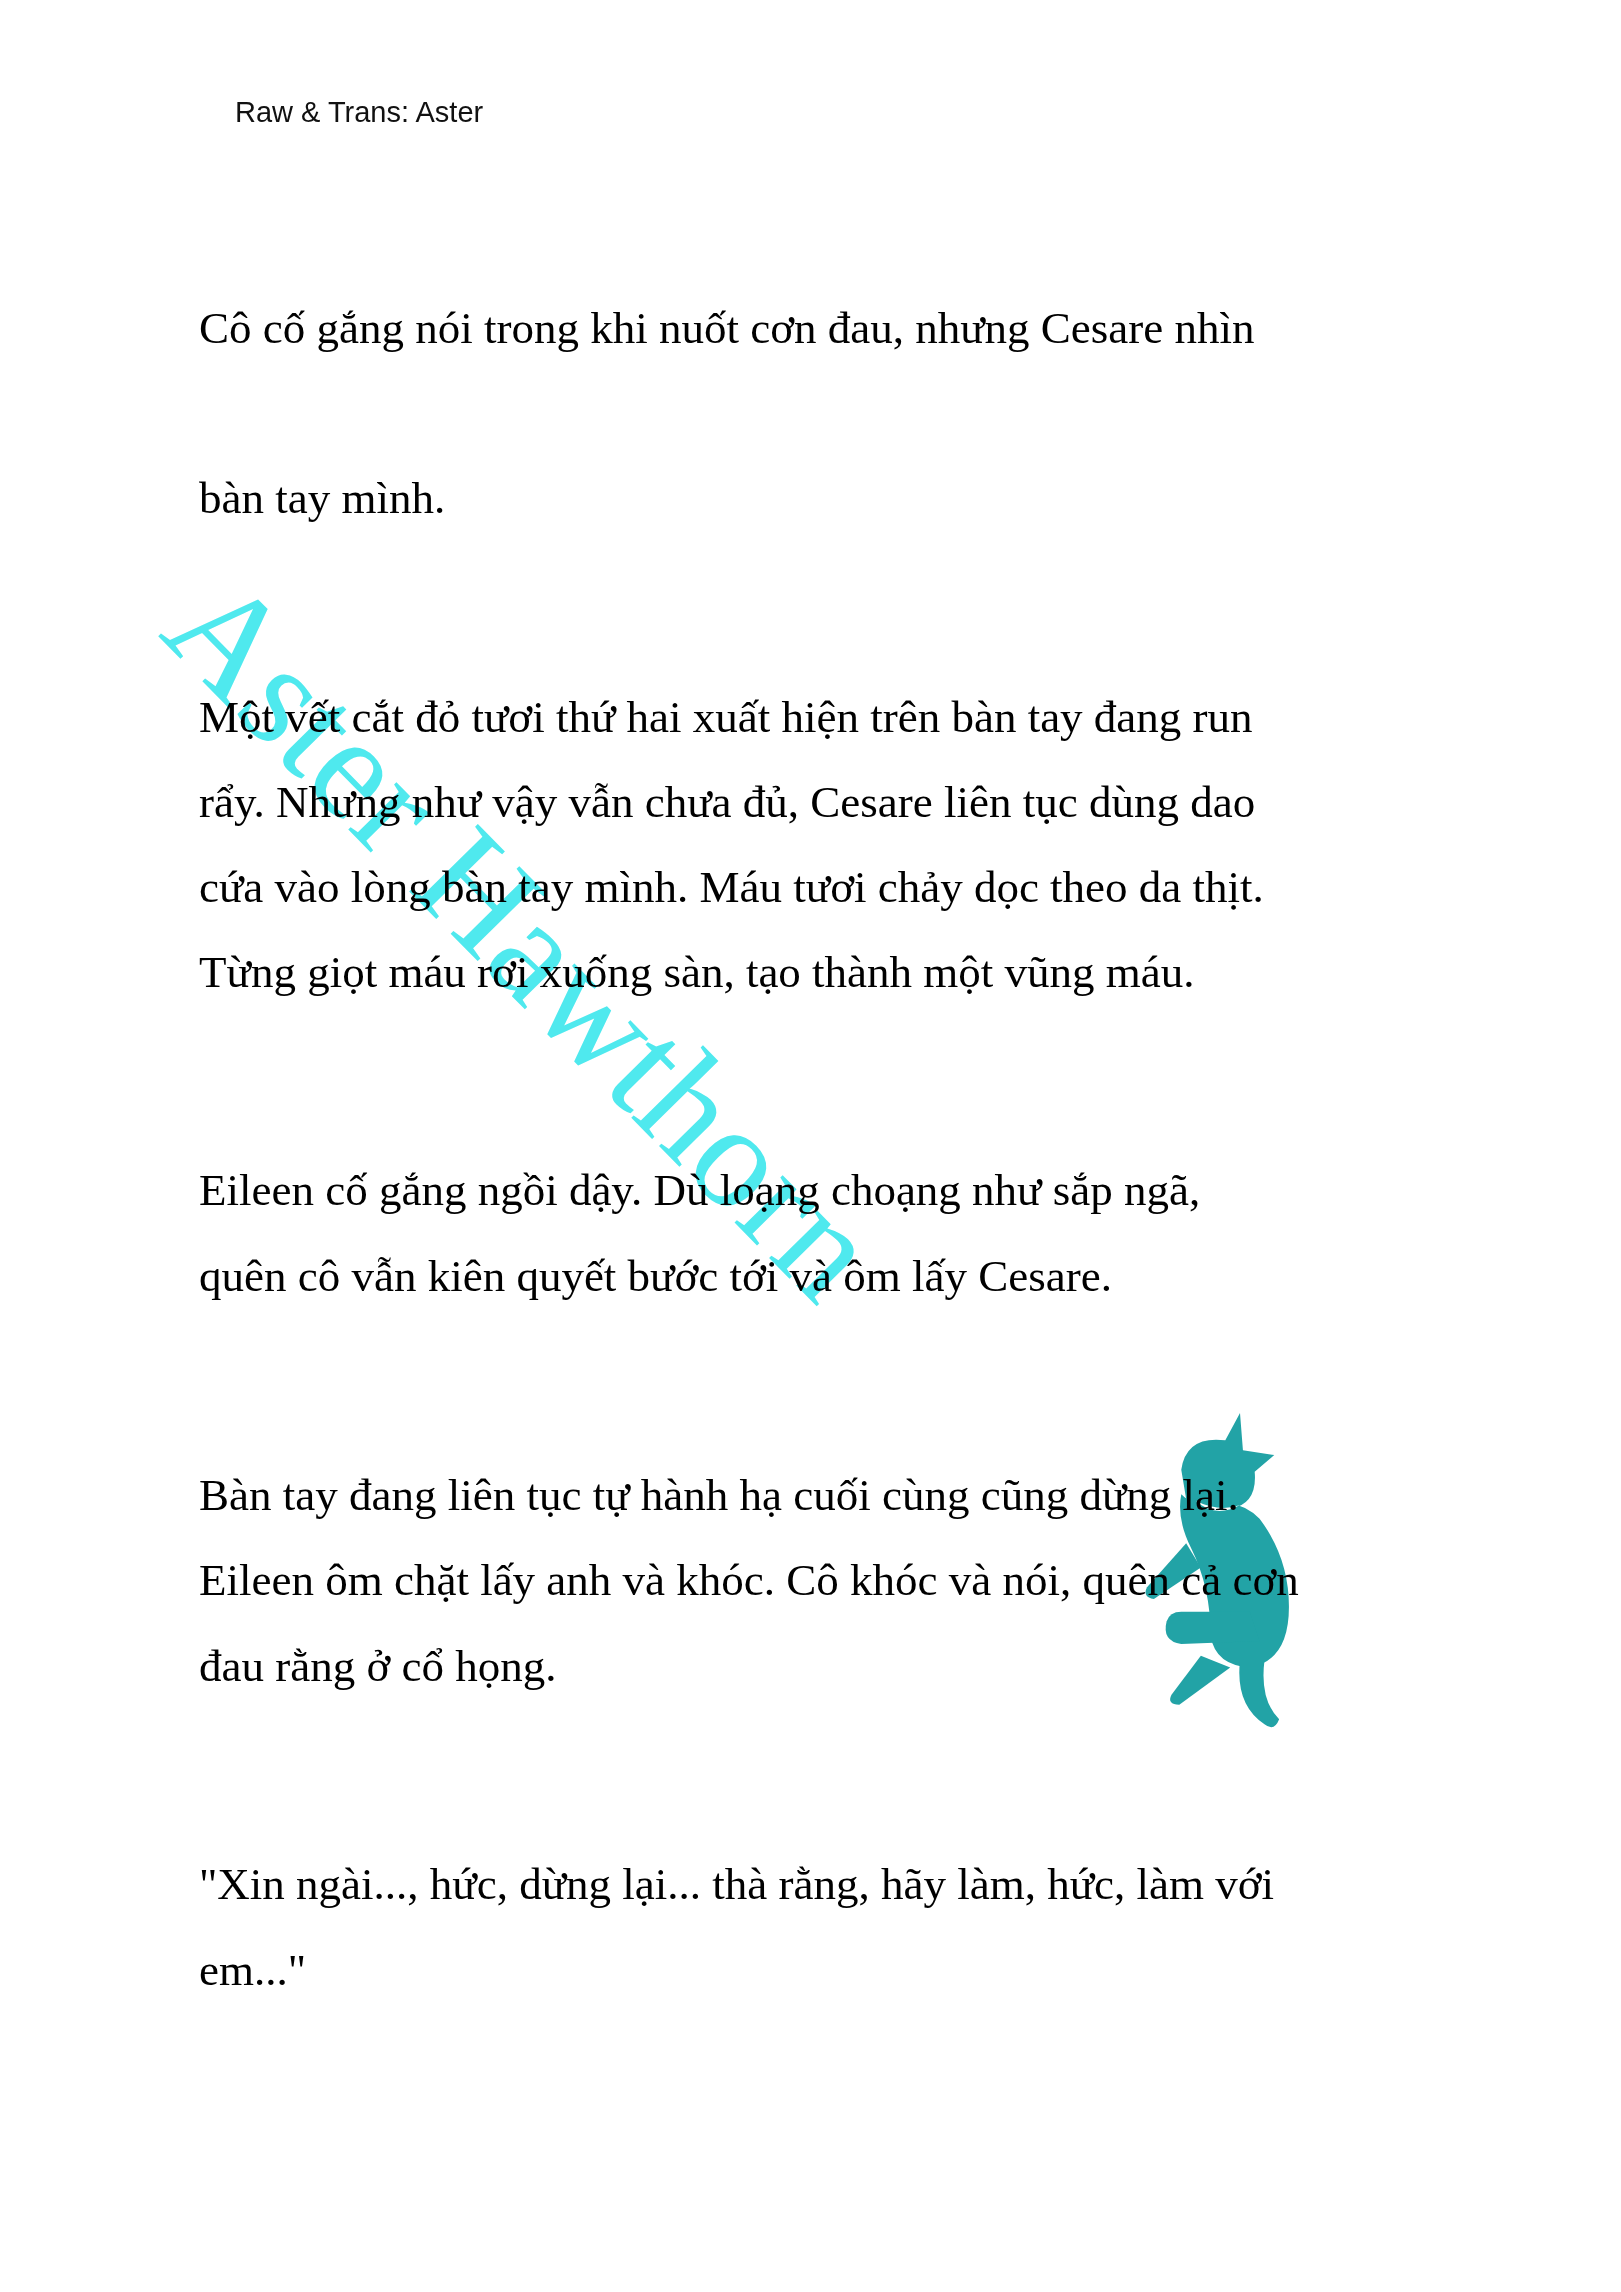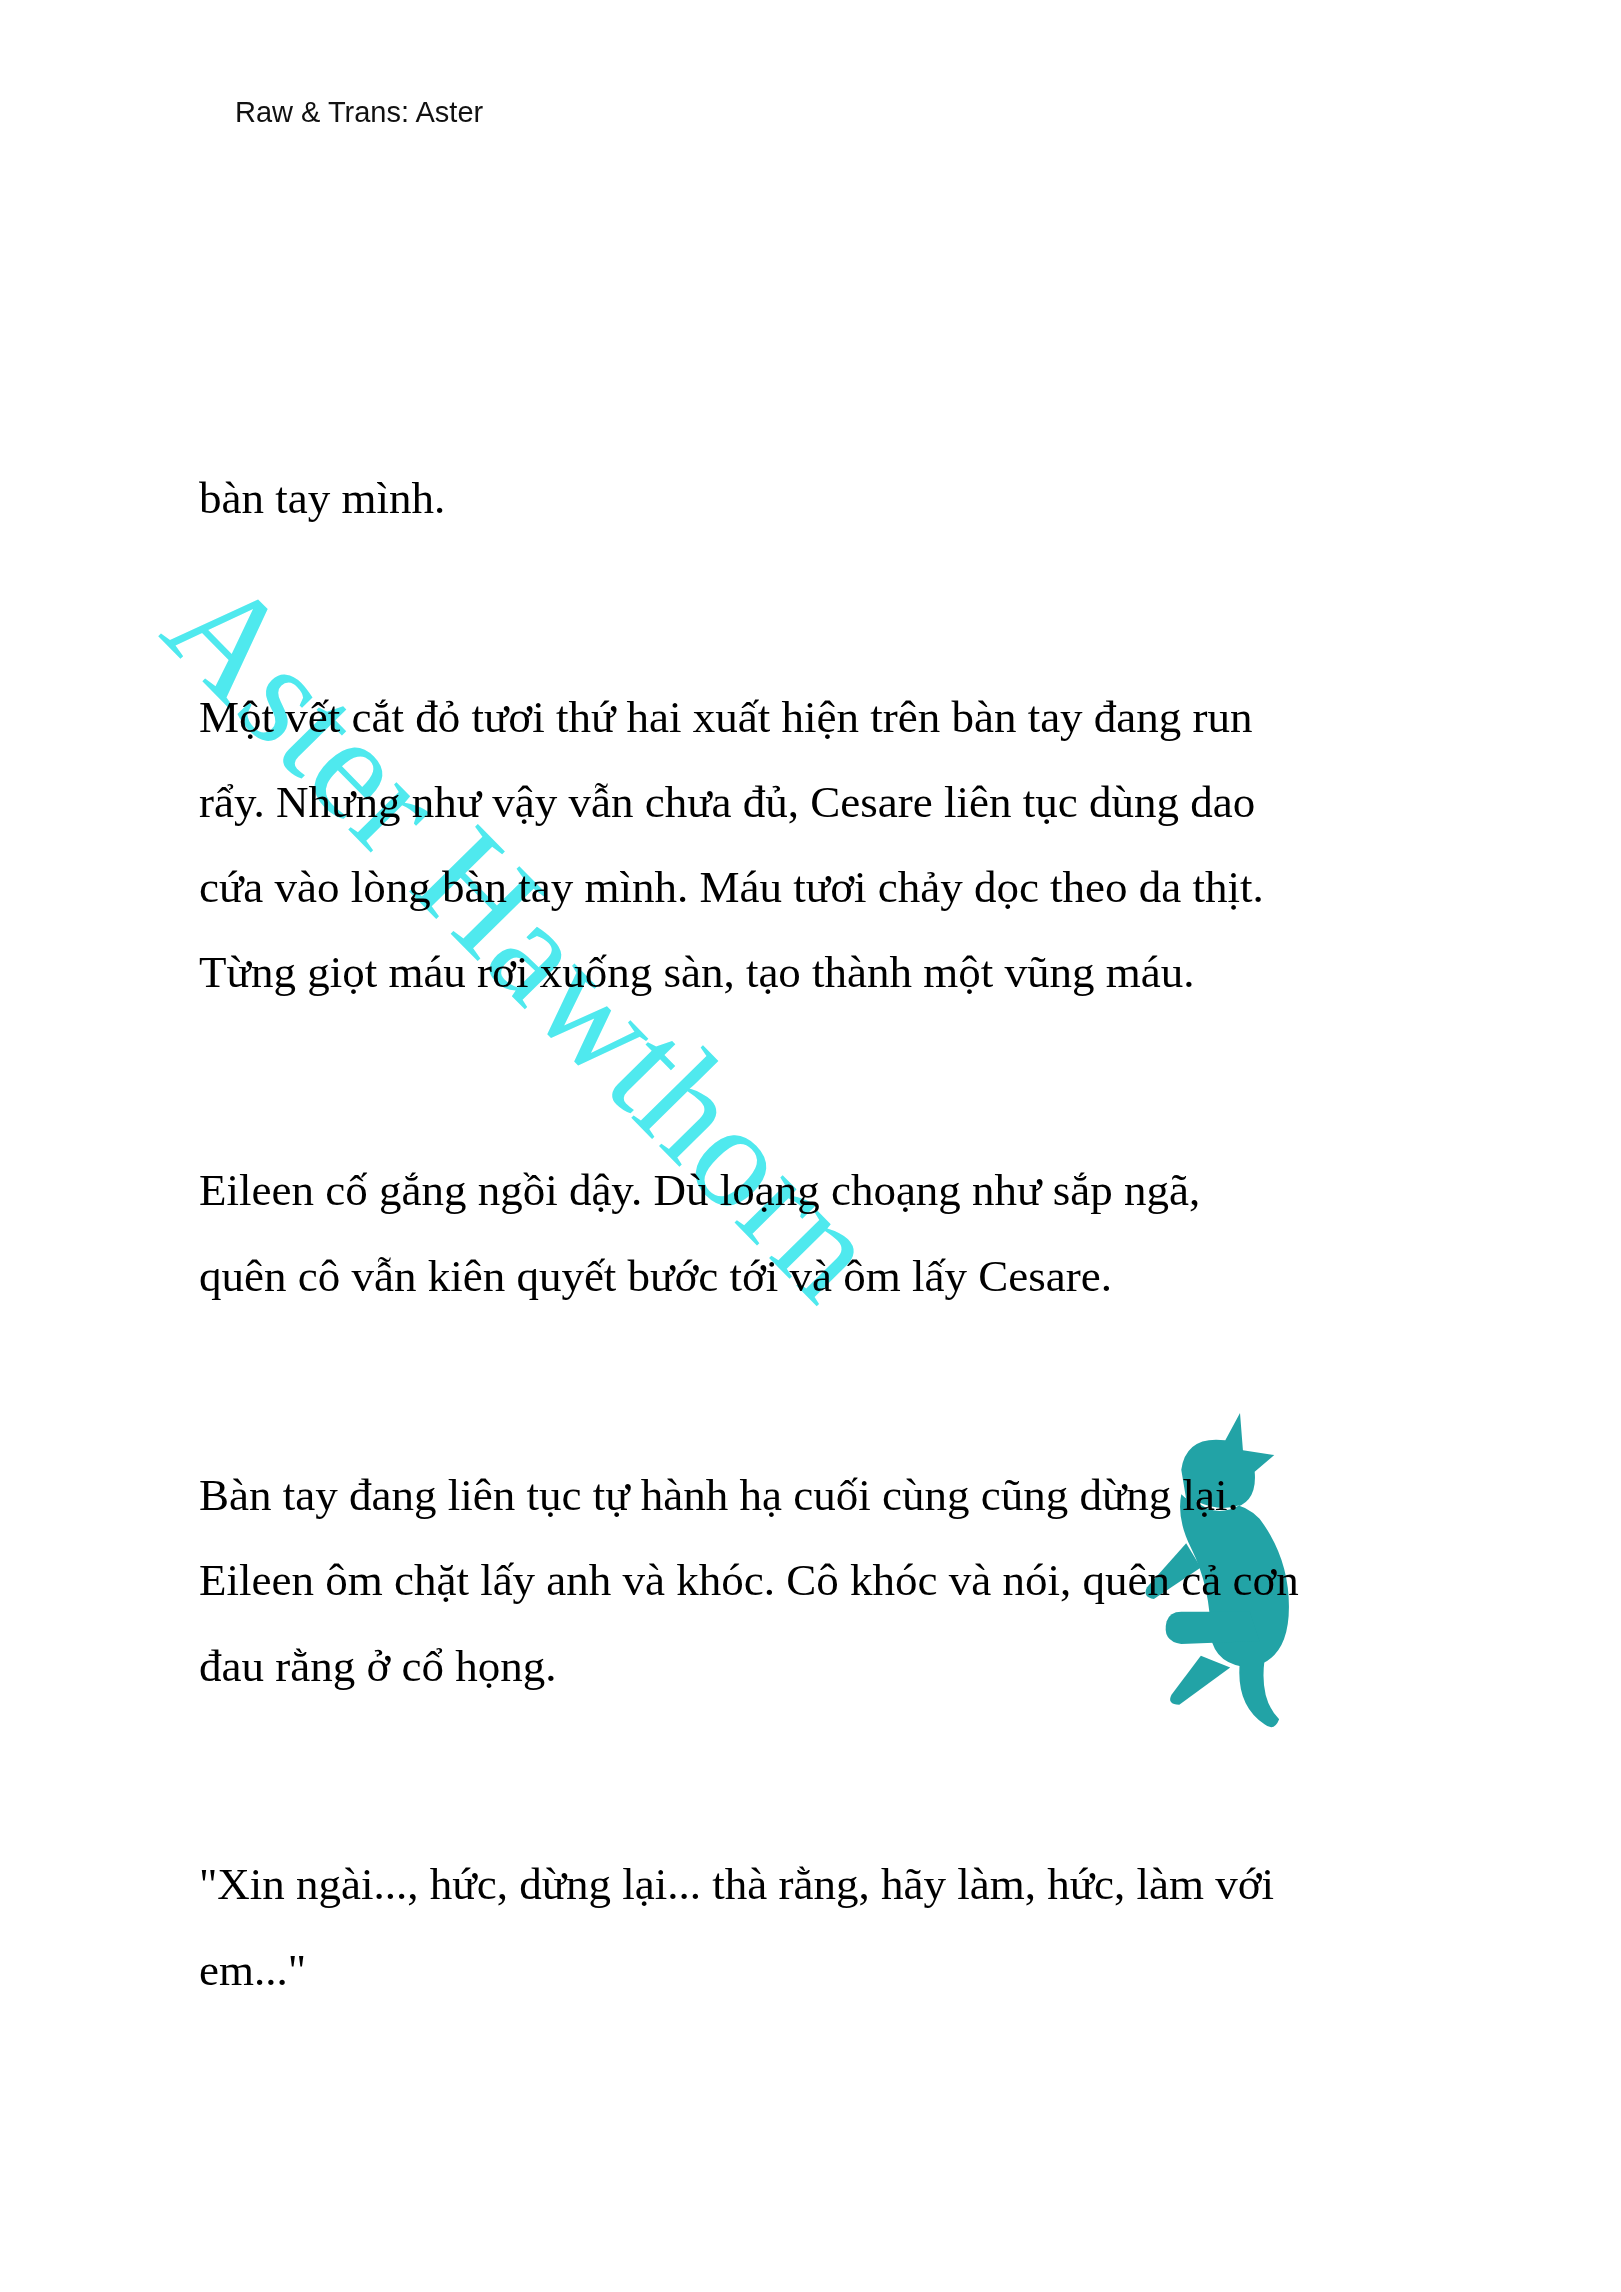--- a/index.html
+++ b/index.html
@@ -31,20 +31,21 @@
       <path d="M25 215 Q20 235 40 238 L120 235 L110 205 L40 205 Q28 205 25 215 Z"></path>
 
       <path d="M60 250 L30 290 Q25 300 38 300 L90 262 Z"></path>
 
       <path d="M100 255 Q95 300 125 320 Q135 328 140 315 Q120 295 125 255 Z"></path>
     </g>
 
     <path d="M55 92 Q75 110 100 96 Q80 104 55 92 Z" fill="#ffffff"></path>
   </svg>
 
+  <div class="line" style="top:306px">Cô cố gắng nói trong khi nuốt cơn đau, nhưng Cesare nhìn</div>
   <div class="line" style="top:476px">bàn tay mình.</div>
 
   <div class="line" style="top:780px">rẩy. Nhưng như vậy vẫn chưa đủ, Cesare liên tục dùng dao</div>
   <div class="line" style="top:695px">Một vết cắt đỏ tươi thứ hai xuất hiện trên bàn tay đang run</div>
   <div class="line" style="top:865px">cứa vào lòng bàn tay mình. Máu tươi chảy dọc theo da thịt.</div>
   <div class="line" style="top:950px">Từng giọt máu rơi xuống sàn, tạo thành một vũng máu.</div>
 
   <div class="line" style="top:1168px">Eileen cố gắng ngồi dậy. Dù loạng choạng như sắp ngã,</div>
   <div class="line" style="top:1254px">quên cô vẫn kiên quyết bước tới và ôm lấy Cesare.</div>
 

